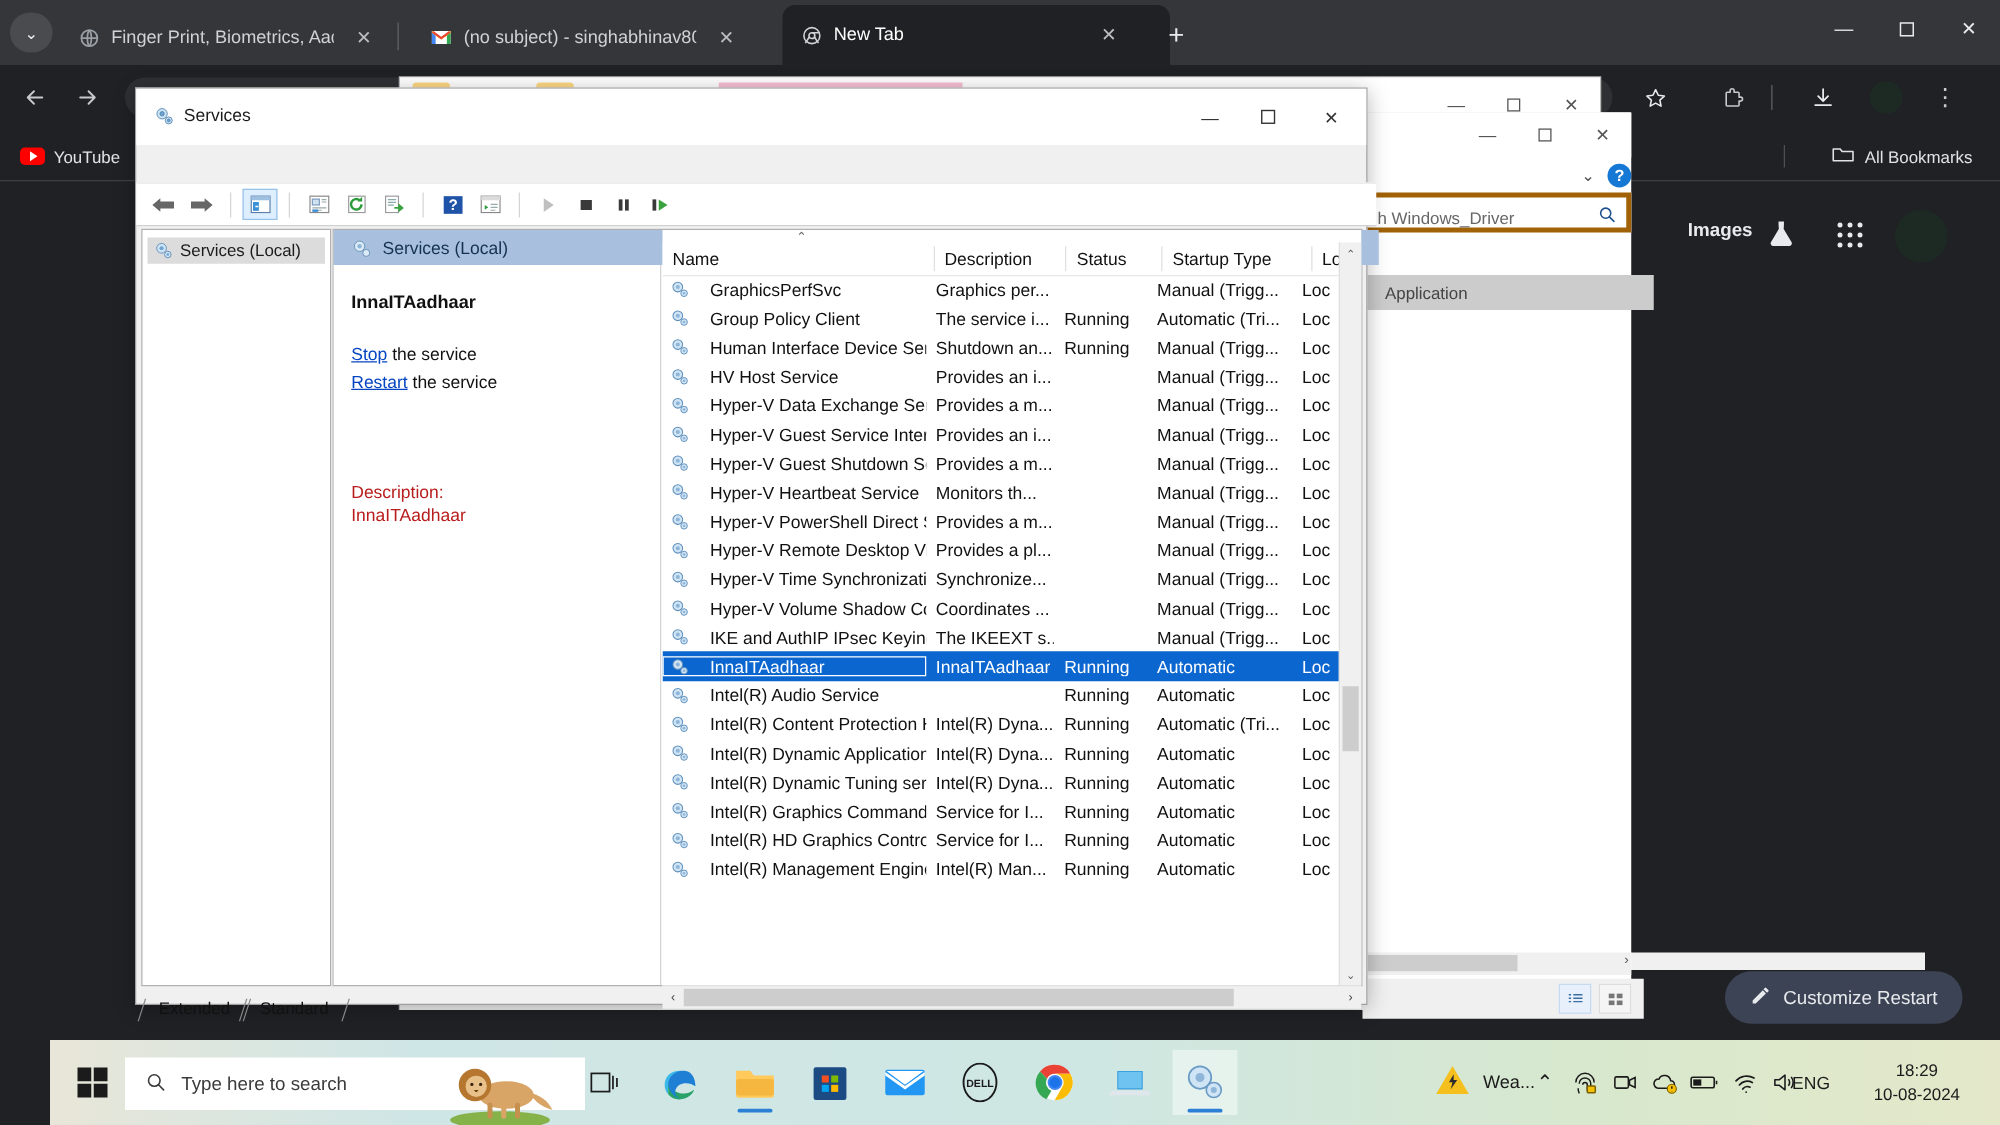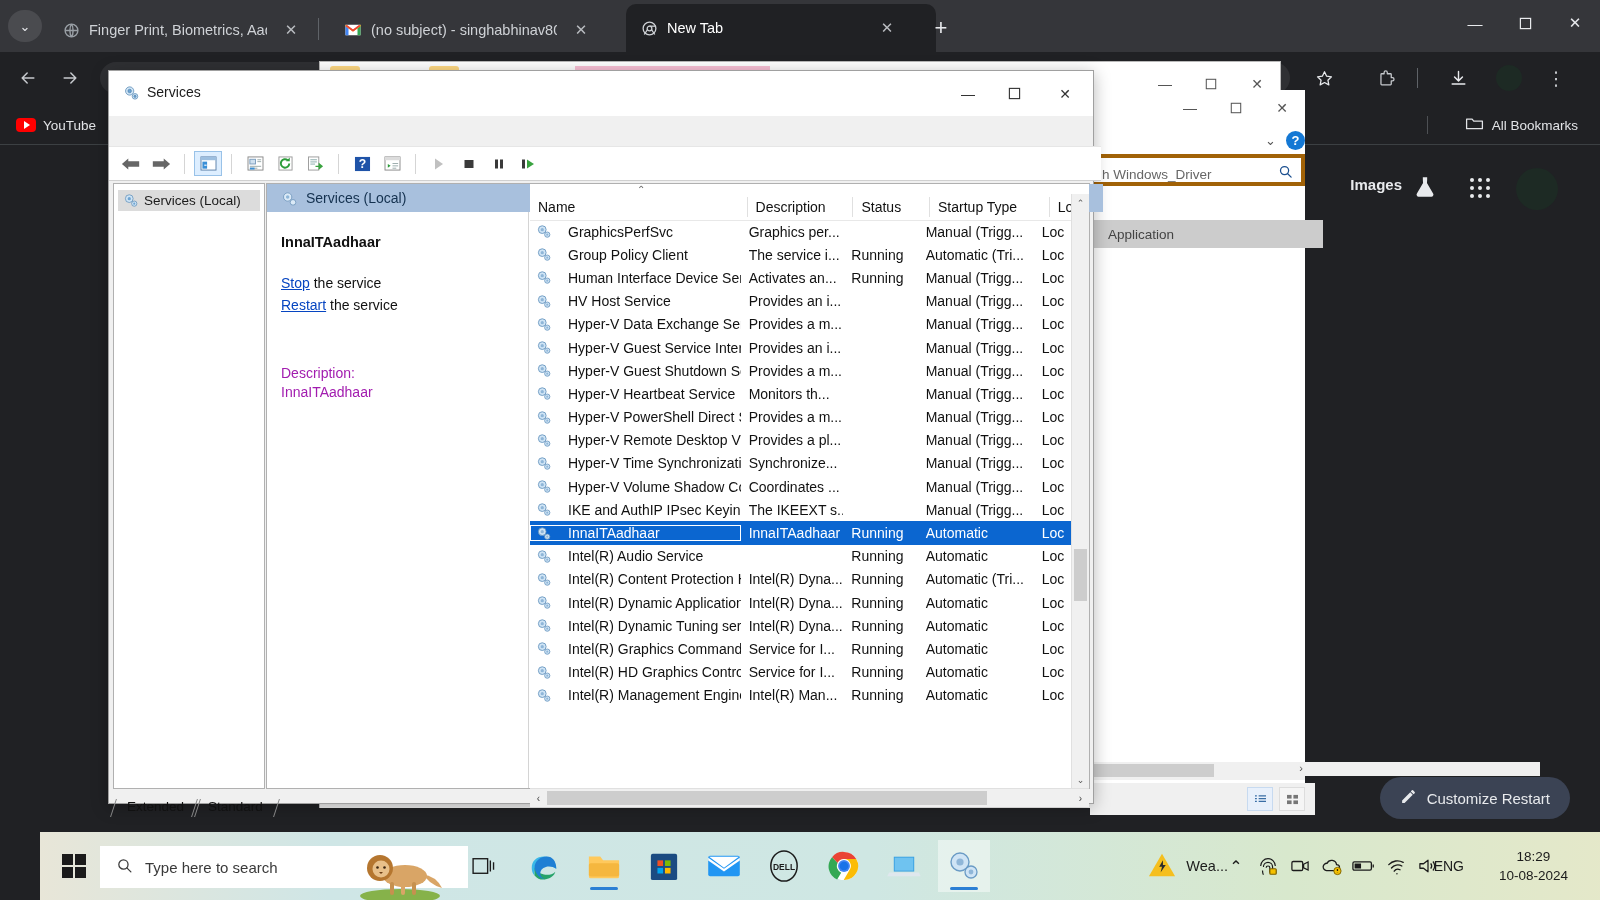--- a/index.html
+++ b/index.html
@@ -132,21 +132,21 @@
   #sv-tree-item{margin:6px 4px;padding:3px 5px;background:#dcdcdc;display:flex;align-items:center;gap:6px;font-size:13.5px;color:#1b1b1b;}
 
   #sv-rightpane{position:absolute;left:157px;top:112px;width:824px;height:606px;background:#fff;border:1px solid #b0b0b0;box-sizing:border-box;}
   #sv-header-band{position:absolute;left:0;top:0;width:822px;height:28px;background:#a8c0dd;
     display:flex;align-items:center;gap:10px;padding-left:14px;font-size:14px;color:#14314f;}
   #sv-detail{position:absolute;left:0;top:28px;width:262px;height:576px;background:#fff;
     border-right:1px solid #d4d4d4;padding:22px 14px 0 14px;box-sizing:border-box;}
   #sv-detail .svc-name{font-size:14.5px;font-weight:bold;color:#111;margin-bottom:22px;}
   #sv-detail .lnk{font-size:14px;color:#111;line-height:22px;}
   #sv-detail .lnk a{color:#0645c1;text-decoration:underline;}
-  #sv-detail .desc{margin-top:48px;font-size:14px;color:#a21caf;line-height:19px;}
+  #sv-detail .desc{margin-top:68px;font-size:14px;color:#b91c1c;line-height:19px;}
 
   #sv-list{position:absolute;left:263px;top:0;width:559px;height:604px;background:#fff;overflow:hidden;}
   #sv-sortcaret{position:absolute;left:107px;top:0px;font-size:10px;color:#666;}
   #sv-listhdr{position:absolute;left:0;top:10px;width:559px;height:26px;background:#fff;
     display:flex;align-items:center;font-size:14px;color:#111;border-bottom:1px solid #e8e8e8;}
   #sv-listhdr .hc{border-right:1px solid #e0e0e0;height:20px;display:flex;align-items:center;padding-left:8px;box-sizing:border-box;}
   .row{position:relative;height:23.2px;display:flex;align-items:center;font-size:14px;color:#111;white-space:nowrap;}
   .row .c-name{display:flex;align-items:center;gap:17px;padding-left:6px;box-sizing:border-box;overflow:hidden;}
   .row .c{padding-left:8px;box-sizing:border-box;overflow:hidden;}
   .row.selected{background:#0b66d0;color:#fff;}
@@ -613,21 +613,21 @@
               <span class="gear">
                 <svg width="15" height="15" viewBox="0 0 24 24">
                   <circle cx="10" cy="9" r="6.2" fill="#cfe4f5" stroke="#5f8fba" stroke-width="1.3"></circle>
                   <circle cx="10" cy="9" r="2.6" fill="#8fb6d8"></circle>
                   <circle cx="18" cy="17" r="4.2" fill="#cfe4f5" stroke="#5f8fba" stroke-width="1.2"></circle>
                   <circle cx="18" cy="17" r="1.7" fill="#8fb6d8"></circle>
                 </svg>
               </span>
               <span>Human Interface Device Serv...</span>
             </span>
-            <span class="c" style="width:108px">Activates an...</span>
+            <span class="c" style="width:108px">Shutdown an...</span>
             <span class="c" style="width:78px">Running</span>
             <span class="c" style="width:122px">Manual (Trigg...</span>
             <span class="c" style="width:40px">Loc</span>
           </div>
           <div class="row">
             <span class="c-name" style="width:222px">
               <span class="gear">
                 <svg width="15" height="15" viewBox="0 0 24 24">
                   <circle cx="10" cy="9" r="6.2" fill="#cfe4f5" stroke="#5f8fba" stroke-width="1.3"></circle>
                   <circle cx="10" cy="9" r="2.6" fill="#8fb6d8"></circle>

